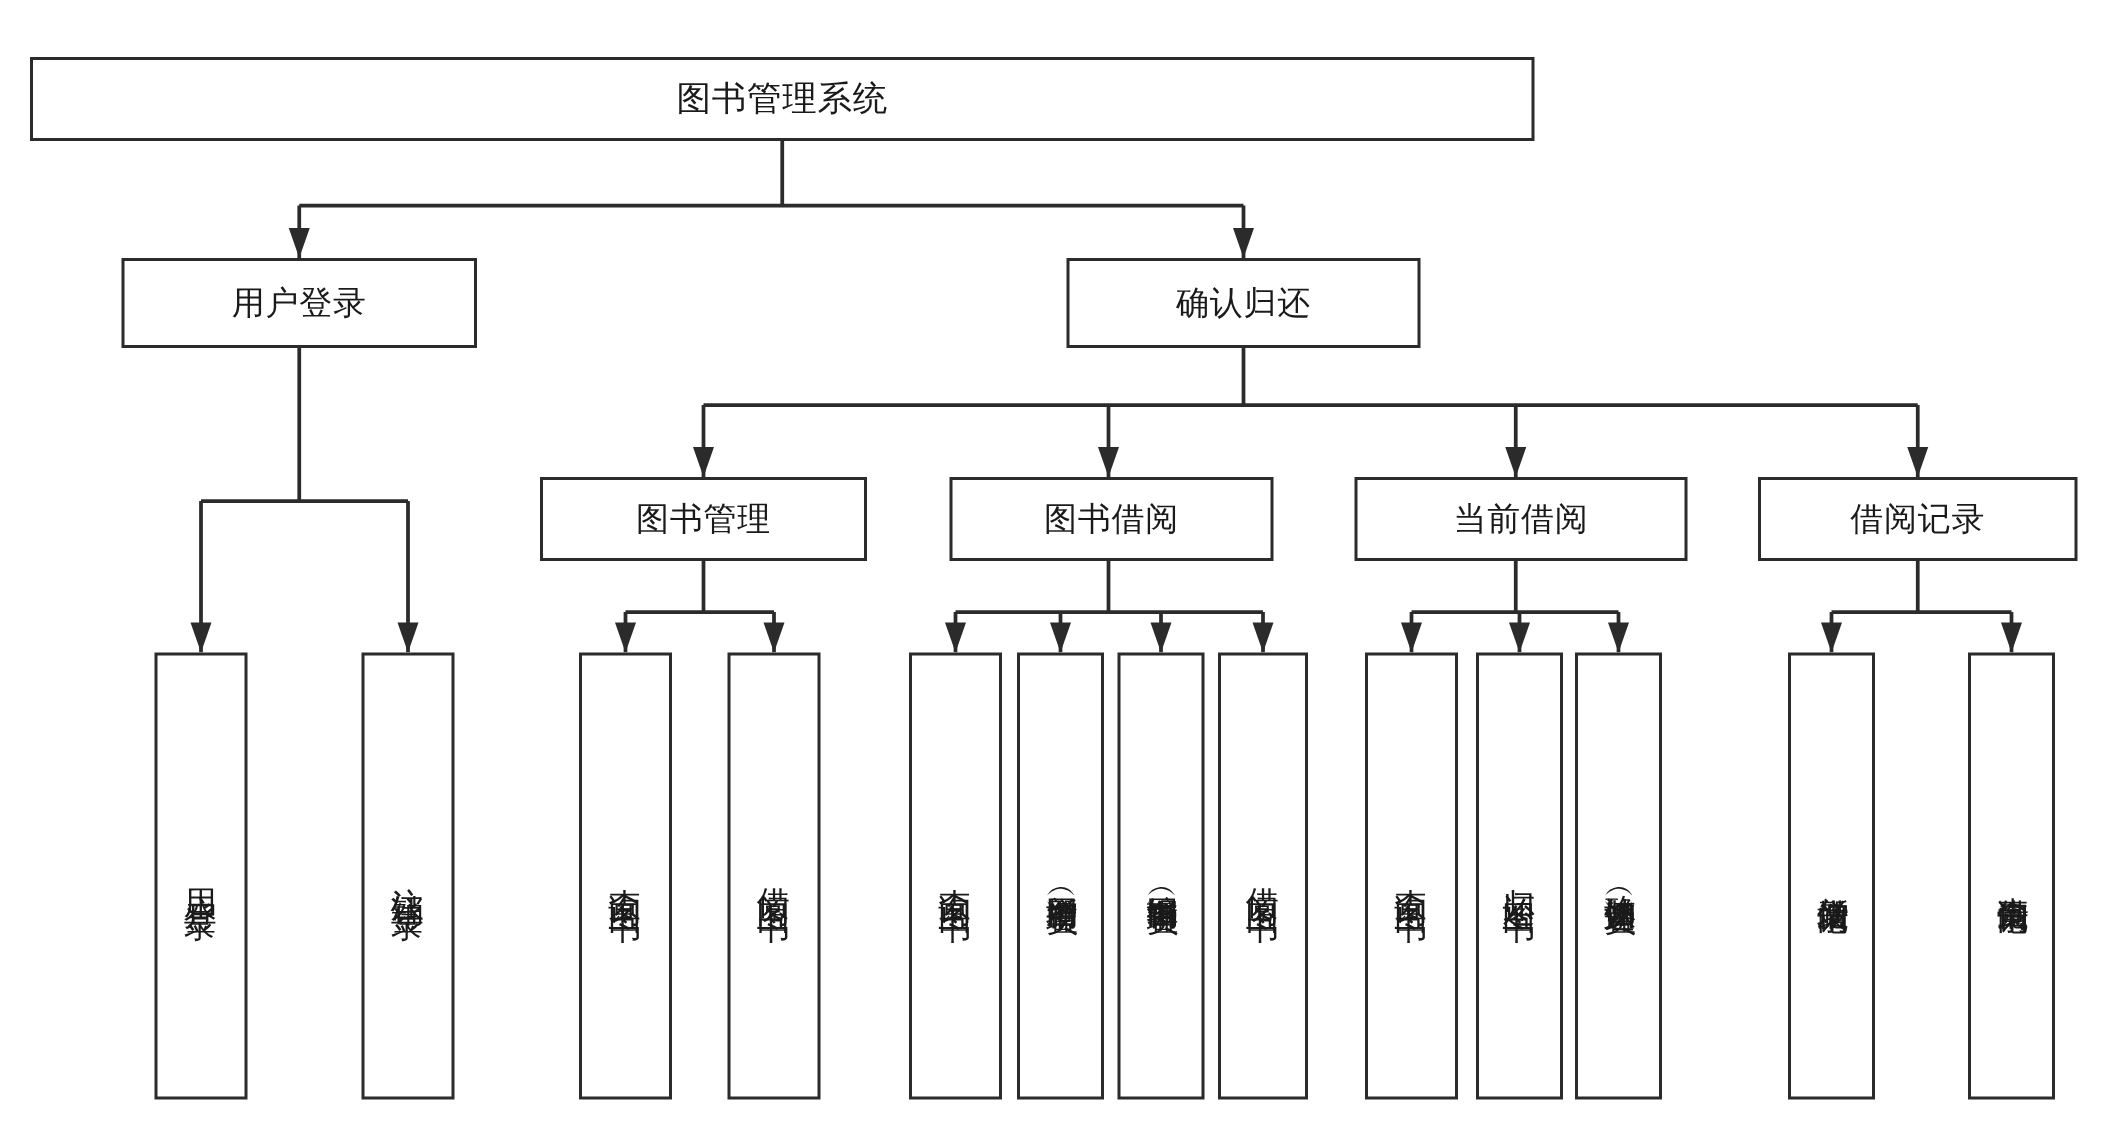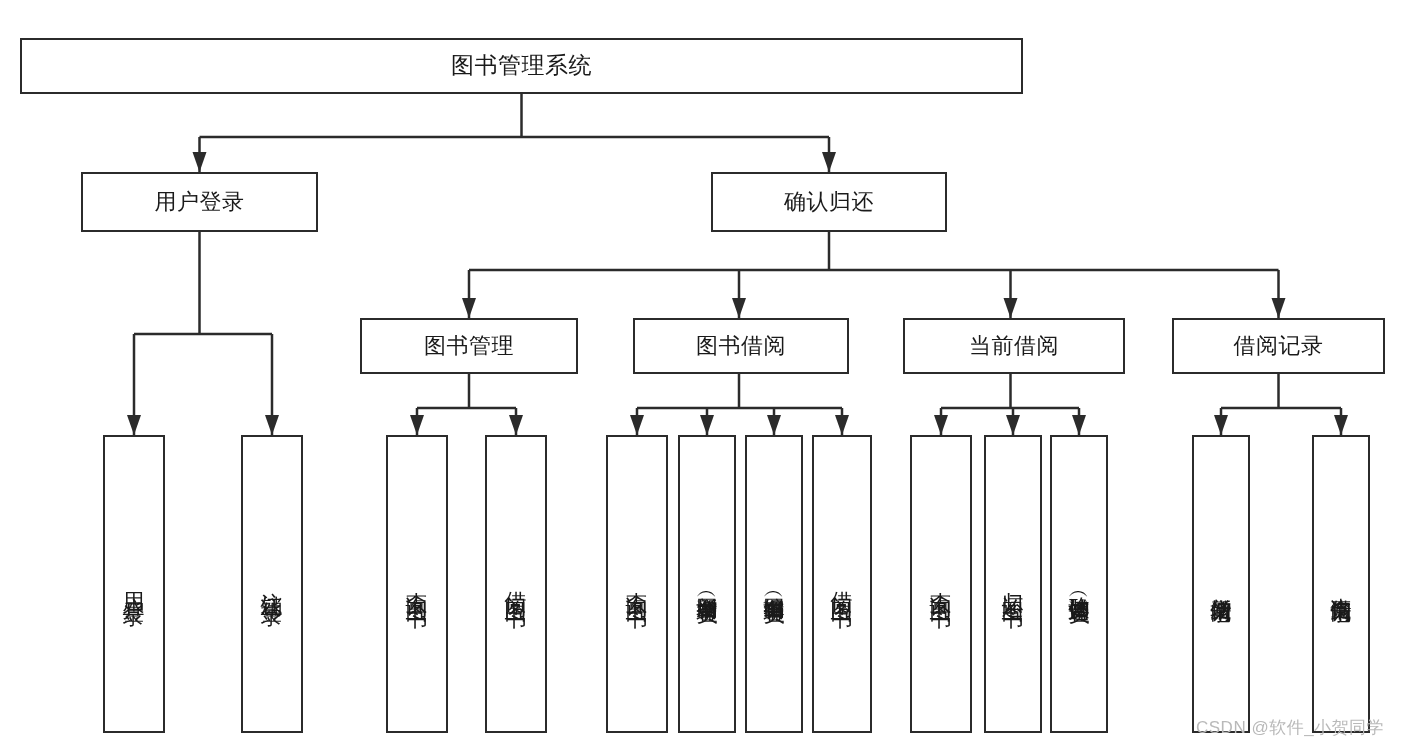--- a/index.html
+++ b/index.html
@@ -182,14 +182,13 @@
       <div class="node leaf tight" style="left: 1050px; top: 435px; width: 58px; height: 298px; border-color: rgb(43, 43, 43); background: rgb(255, 255, 255); color: rgb(26, 26, 26);">
         <span class="label">确认归还（管理员）</span>
       </div>
       <div class="node leaf tight" style="left: 1192px; top: 435px; width: 58px; height: 298px; border-color: rgb(43, 43, 43); background: rgb(255, 255, 255); color: rgb(26, 26, 26);">
         <span class="label">新增借阅记录</span>
       </div>
       <div class="node leaf tight" style="left: 1312px; top: 435px; width: 58px; height: 298px; border-color: rgb(43, 43, 43); background: rgb(255, 255, 255); color: rgb(26, 26, 26);">
         <span class="label">查询借阅记录</span>
       </div>
     </div>
-  <div class="watermark" style="left: 1196px; top: 716px; color: rgb(185, 185, 185);">CSDN @软件_小贺同学</div>
 </div>
 
 </body></html>

